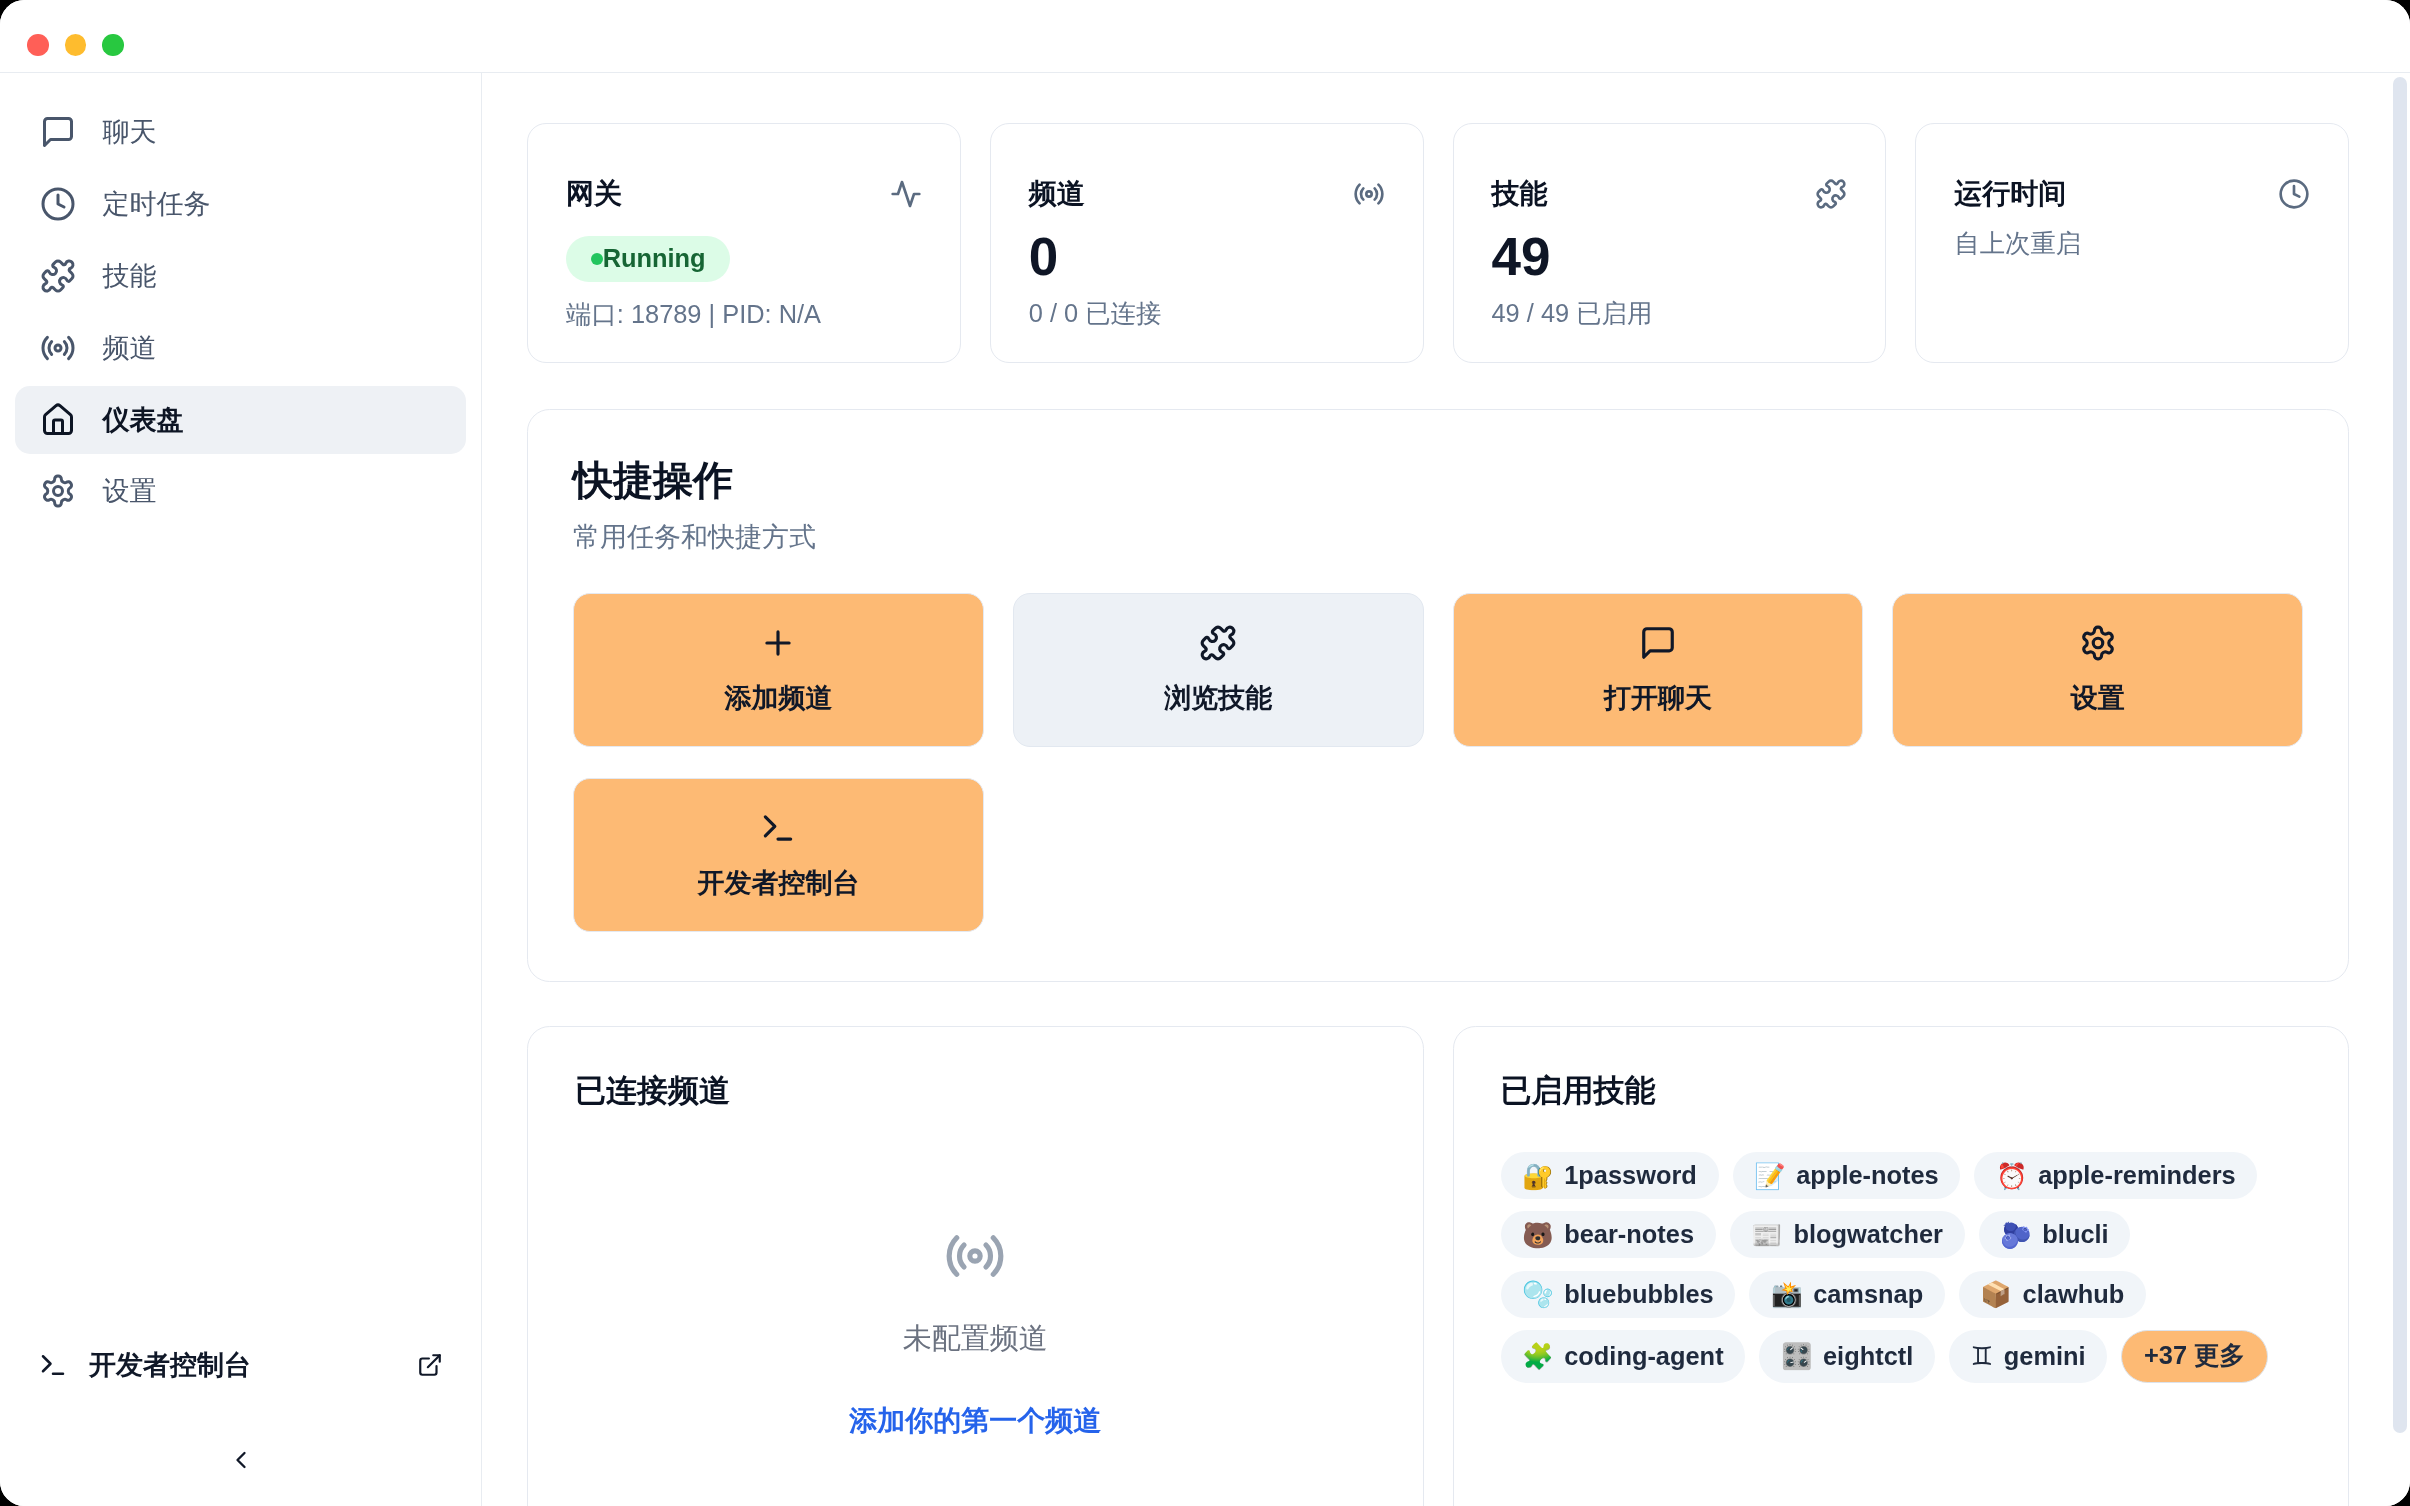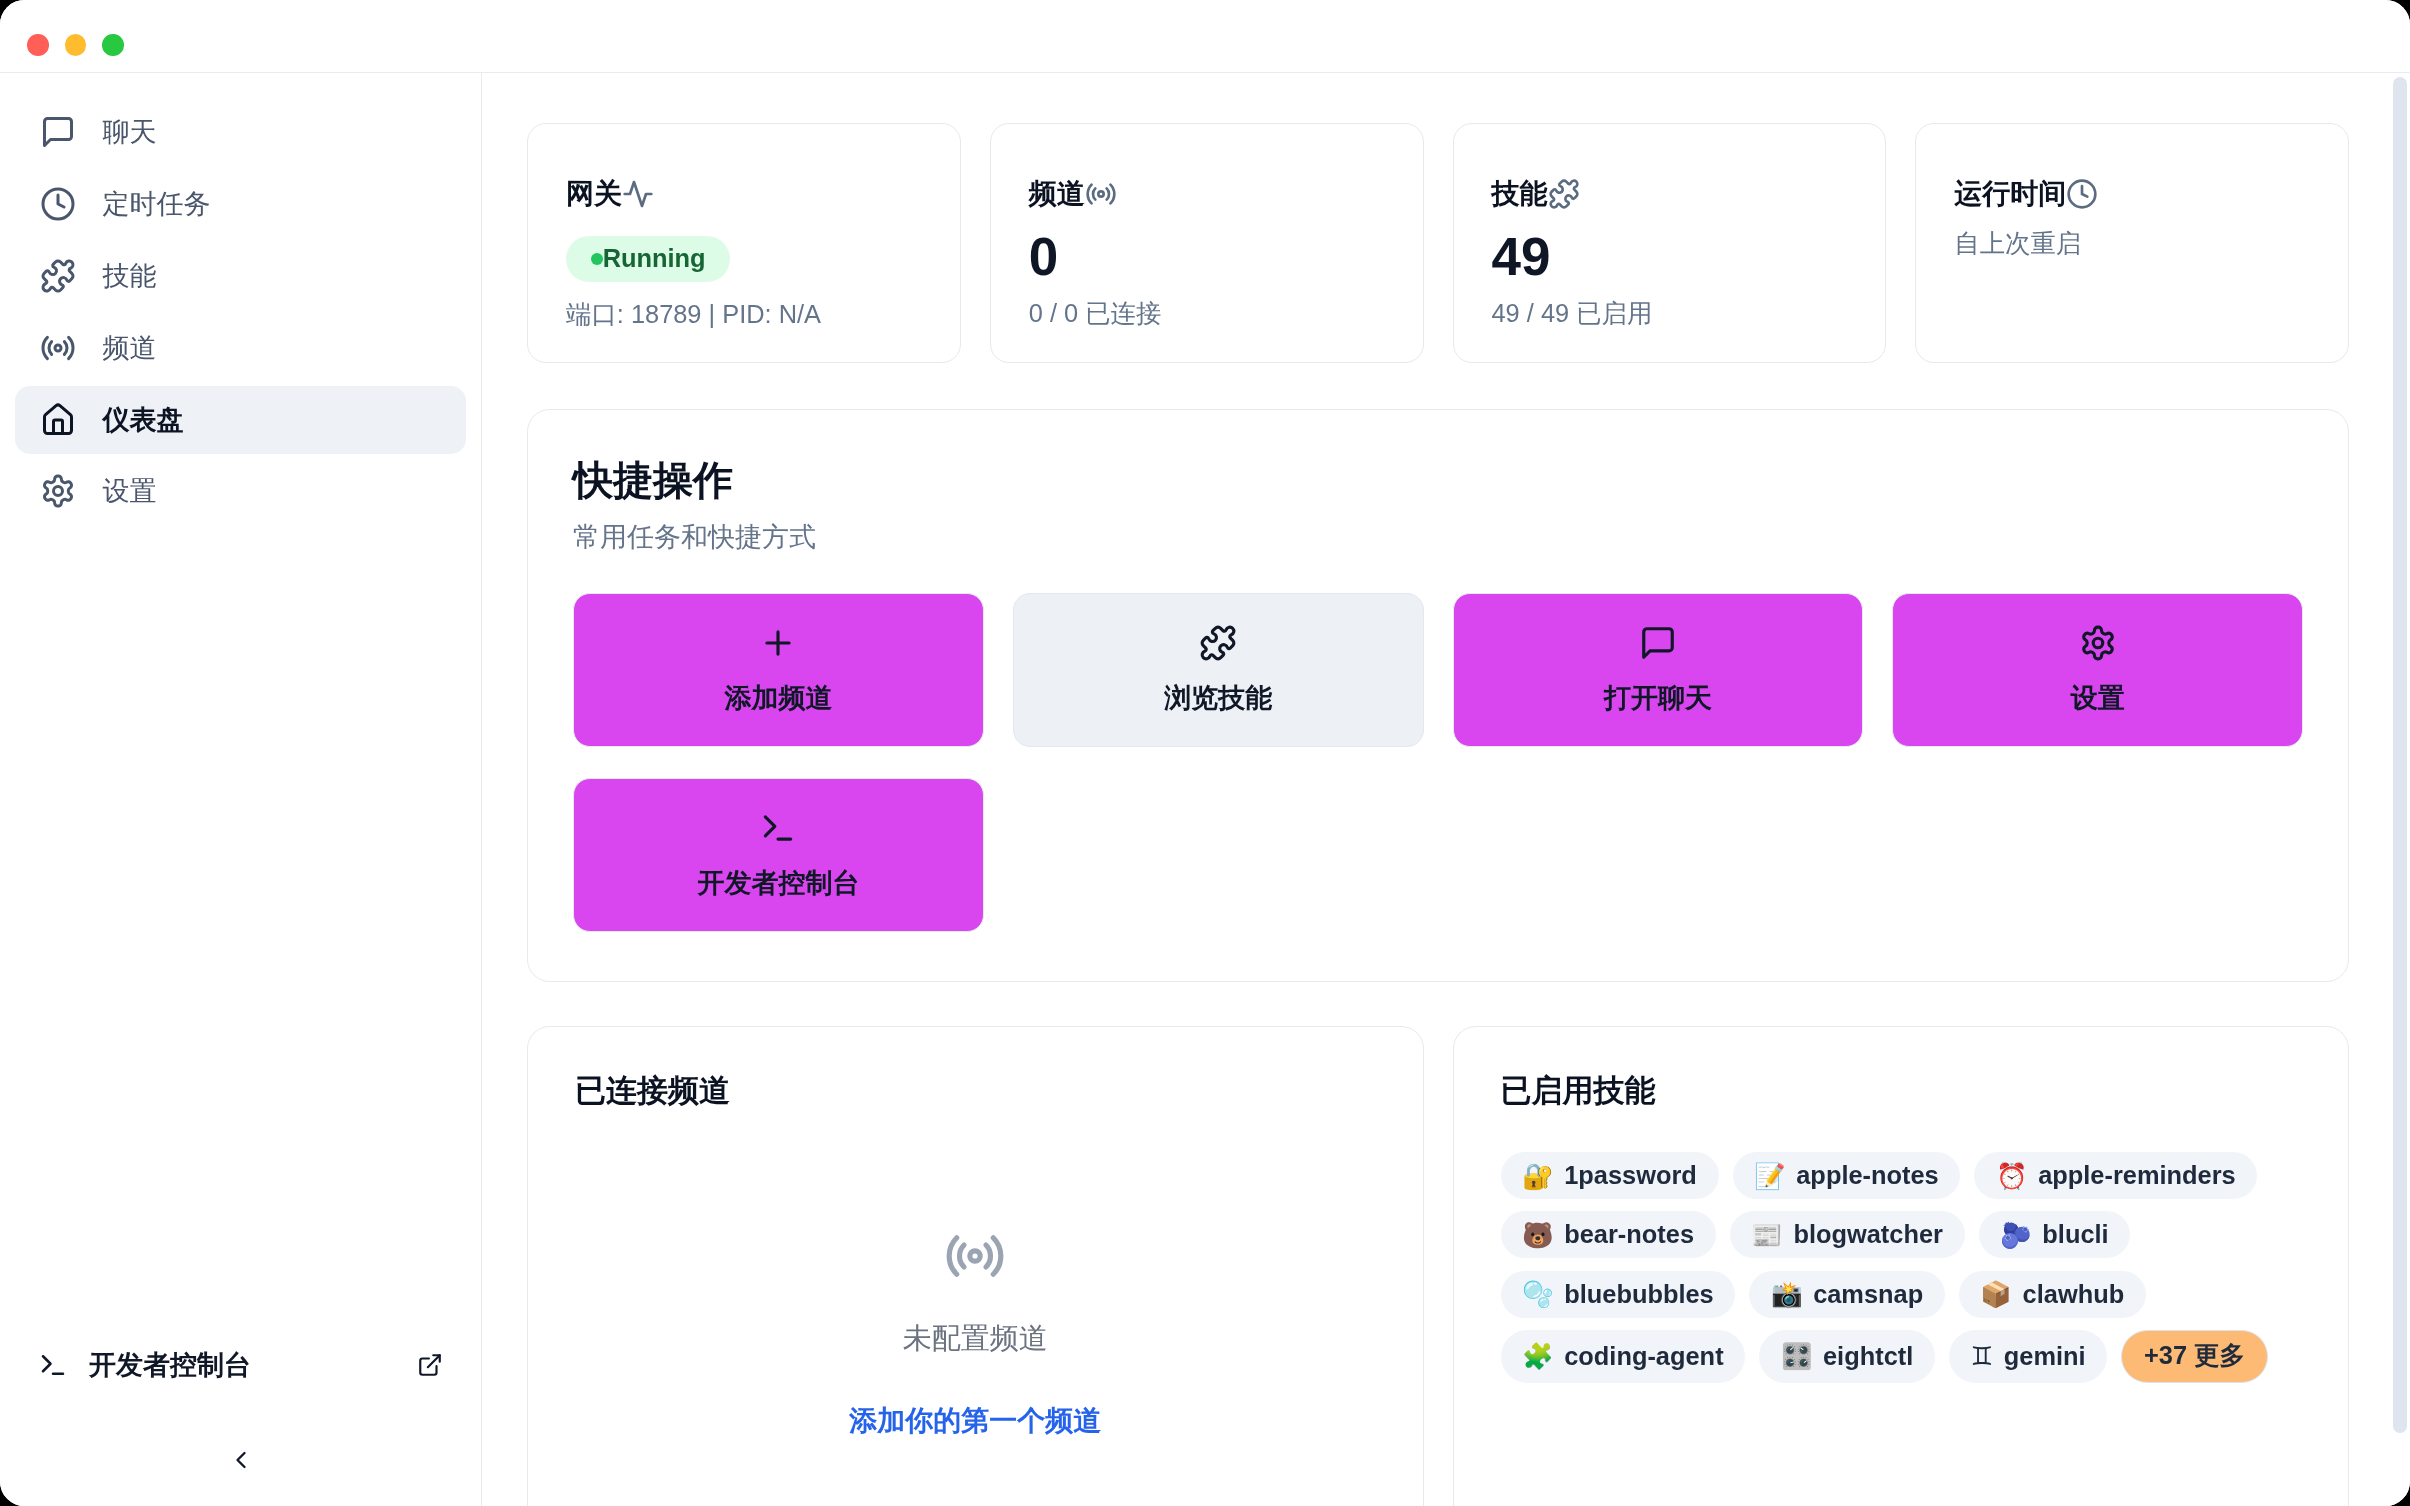--- a/index.html
+++ b/index.html
@@ -31,38 +31,38 @@
   .dev-console .ext svg { width:26px; height:26px; }
   .collapse-btn { margin:58px auto 0; width:56px; height:41px; display:flex; align-items:center; justify-content:center;
                   color:#101828; cursor:pointer; }
   .collapse-btn svg { width:28px; height:28px; }
 
   
   .main { position:absolute; top:73px; left:482px; right:0; bottom:0; background:#fff; padding:50px 61px 0 45px; }
 
   .stats { display:grid; grid-template-columns:repeat(4,1fr); gap:29px; }
   .stat-card { height:240px; border:1.4px solid #e5e9f0; border-radius:19px; background:#fff; padding:51px 38px 0; }
-  .stat-head { display:flex; align-items:center; }
+  .stat-head { display:flex; align-items:center; justify-content:space-between; }
   .stat-title { font-size:28px; font-weight:700; color:#0b1323; }
   .stat-head .icon { width:32px; height:32px; color:#5b6b80; }
   .stat-head .icon svg { width:32px; height:32px; }
   .run-badge { display:inline-flex; align-items:center; gap:0; margin-top:22.6px; background:#dcfce7;
                border-radius:941px; padding:8.5px 24.5px; }
   .run-dot { width:12.2px; height:12.2px; border-radius:50%; background:#22c55e; }
   .run-text { font-size:25.4px; font-weight:700; color:#166534; }
   .stat-meta { margin-top:16px; font-size:25.4px; color:#64748b; }
   .stat-value { margin-top:17px; font-size:53px; font-weight:800; color:#0f1626; line-height:1; }
   .stat-sub { margin-top:14px; font-size:25.4px; color:#64748b; }
 
   .panel { border:1.4px solid #e5e9f0; border-radius:22.6px; background:#fff; }
   .qa { margin-top:46px; padding:43px 45px 49px; }
   .qa-title { font-size:40px; font-weight:700; color:#0b1323; }
   .qa-sub { margin-top:11.3px; font-size:27px; color:#64748b; }
   .qa-grid { margin-top:38px; display:grid; grid-template-columns:repeat(4,1fr); gap:31px 29px; }
-  .qa-btn { height:154px; border:1.4px solid #e5e9f0; border-radius:17px; background:#d946ef; display:flex;
+  .qa-btn { height:154px; border:1.4px solid #e5e9f0; border-radius:17px; background:#fdba74; display:flex;
             flex-direction:column; align-items:center; justify-content:center; gap:18px; cursor:pointer; }
   .qa-btn.hl { background:#edf1f6; border-color:#e2e8f0; }
   .qa-btn .icon { width:38px; height:38px; color:#101828; }
   .qa-btn .icon svg { width:38px; height:38px; }
   .qa-label { font-size:27px; font-weight:600; color:#101828; }
 
   .bottom { margin-top:44px; display:grid; grid-template-columns:1fr 1fr; gap:29px; }
   .bottom .panel { height:603px; padding:43px 47px; }
   .panel-title { font-size:31px; font-weight:700; color:#0b1323; }
   .empty { display:flex; flex-direction:column; align-items:center; margin-top:113px; }

